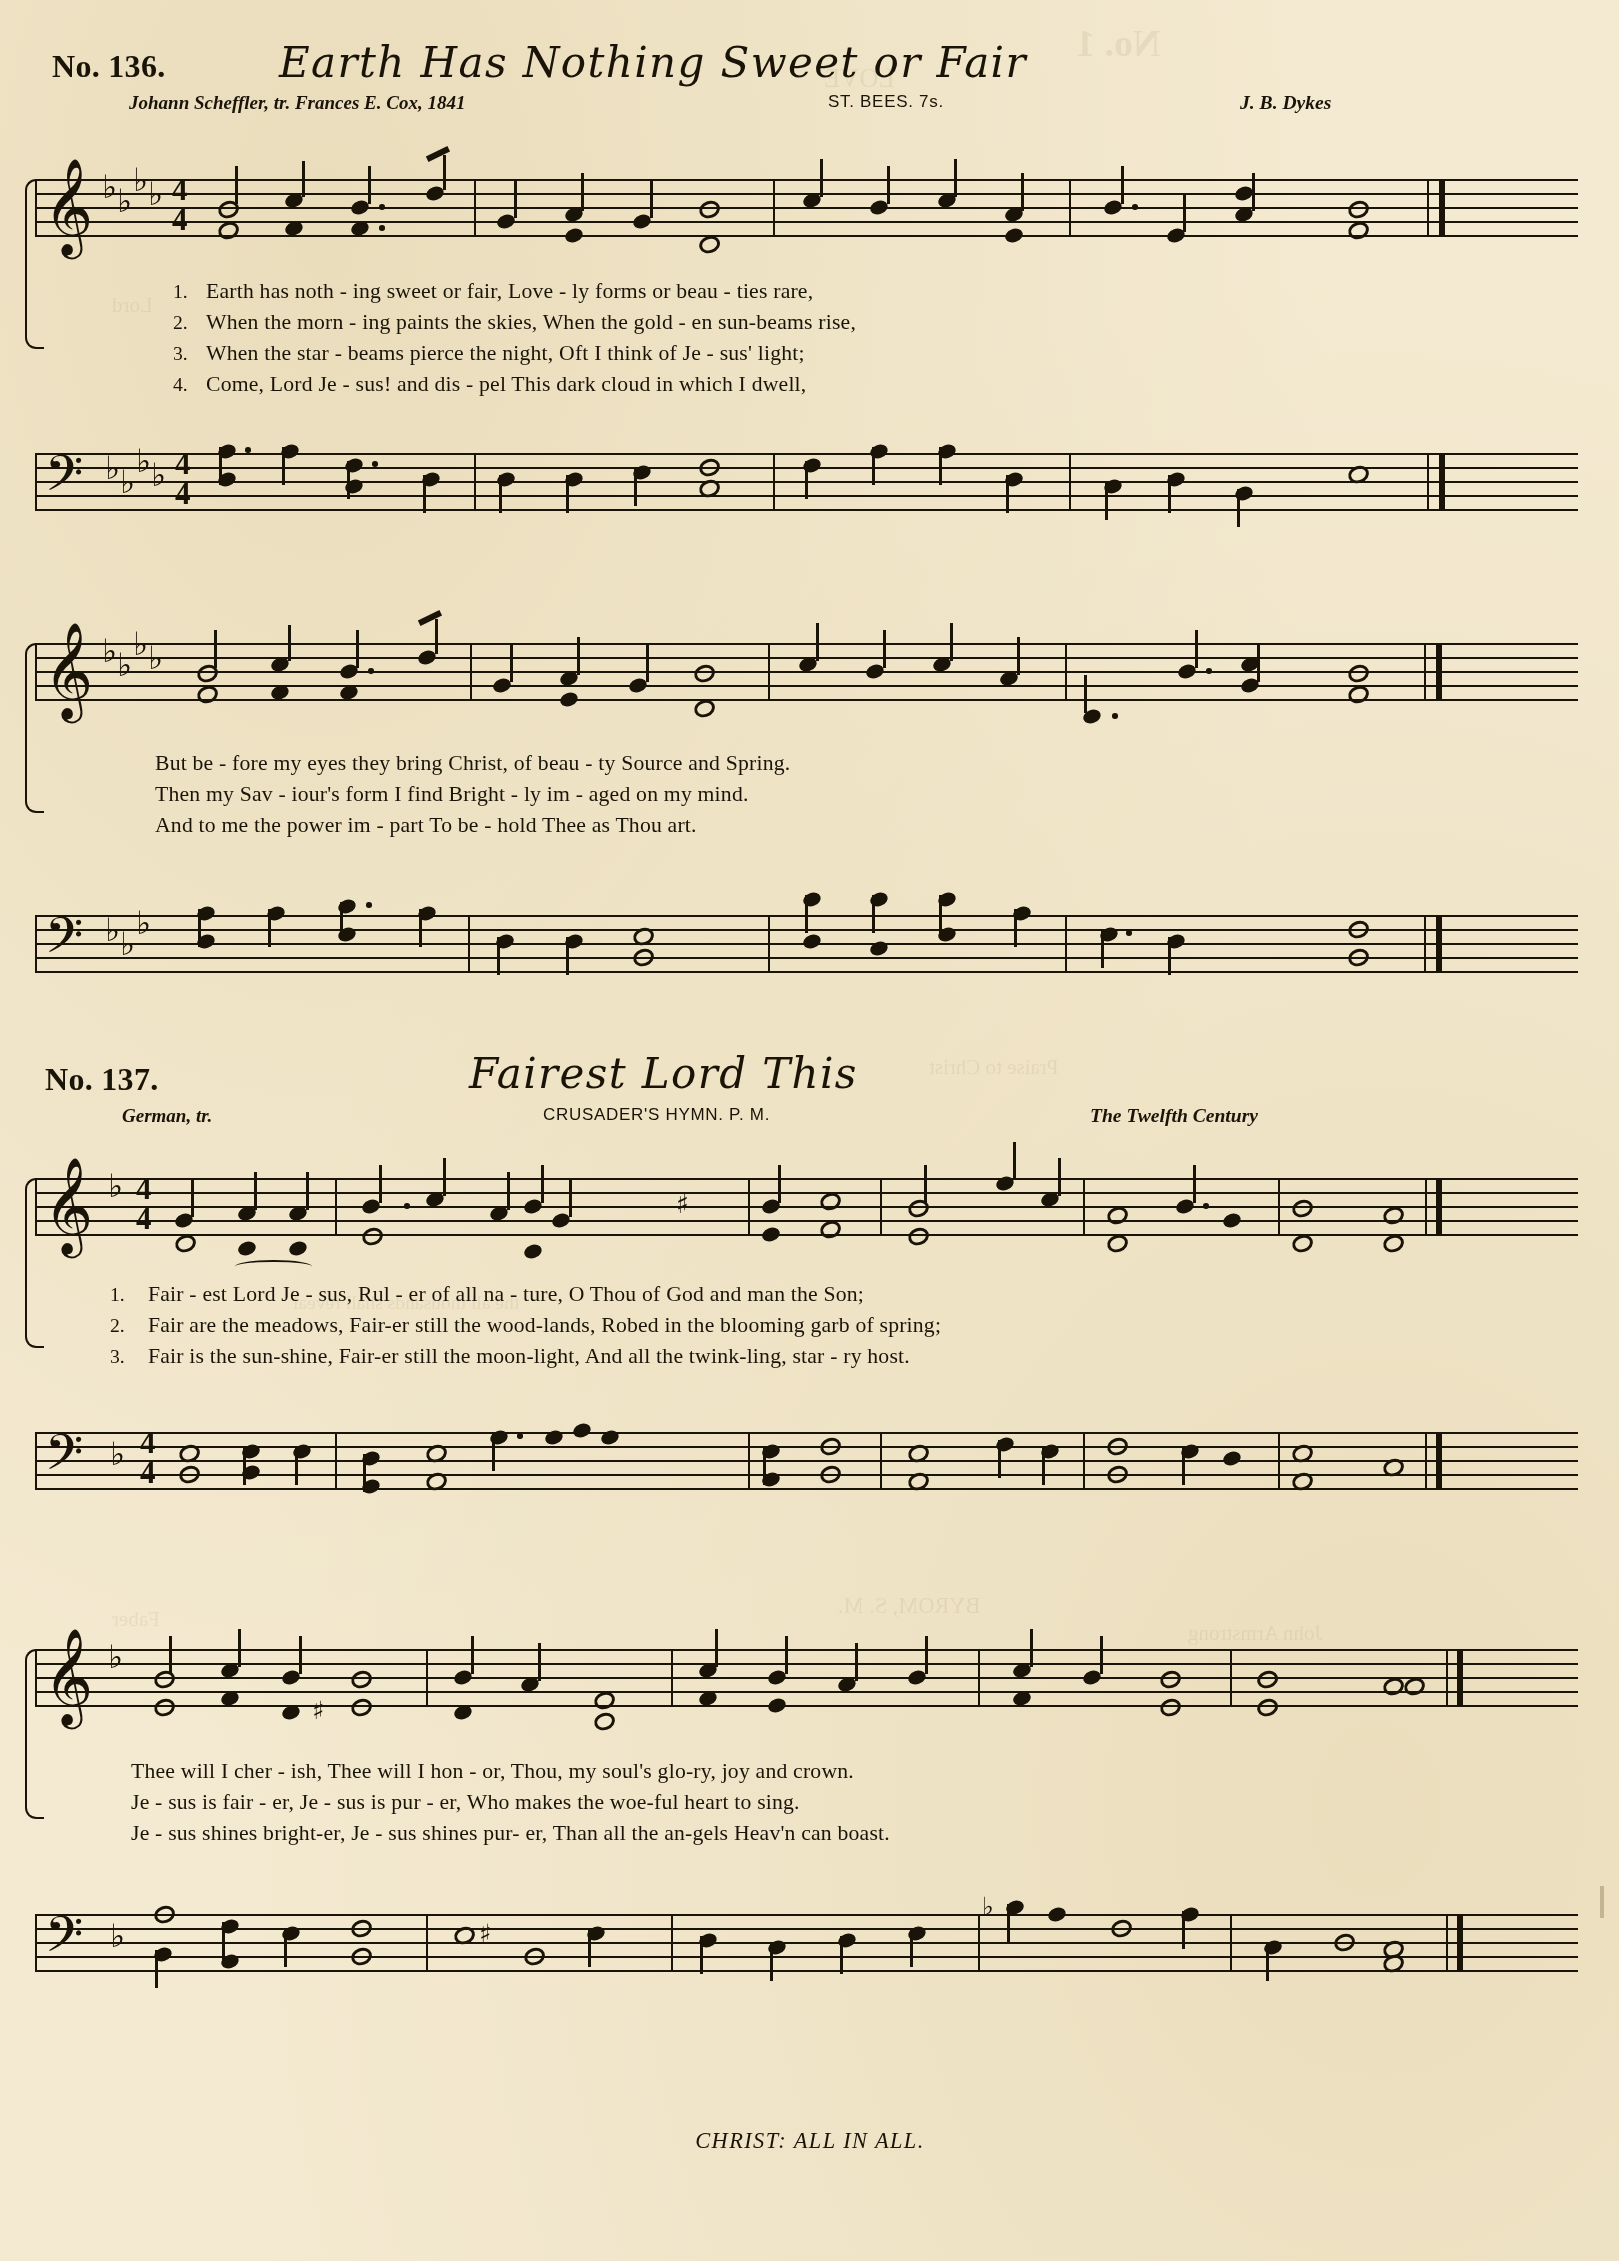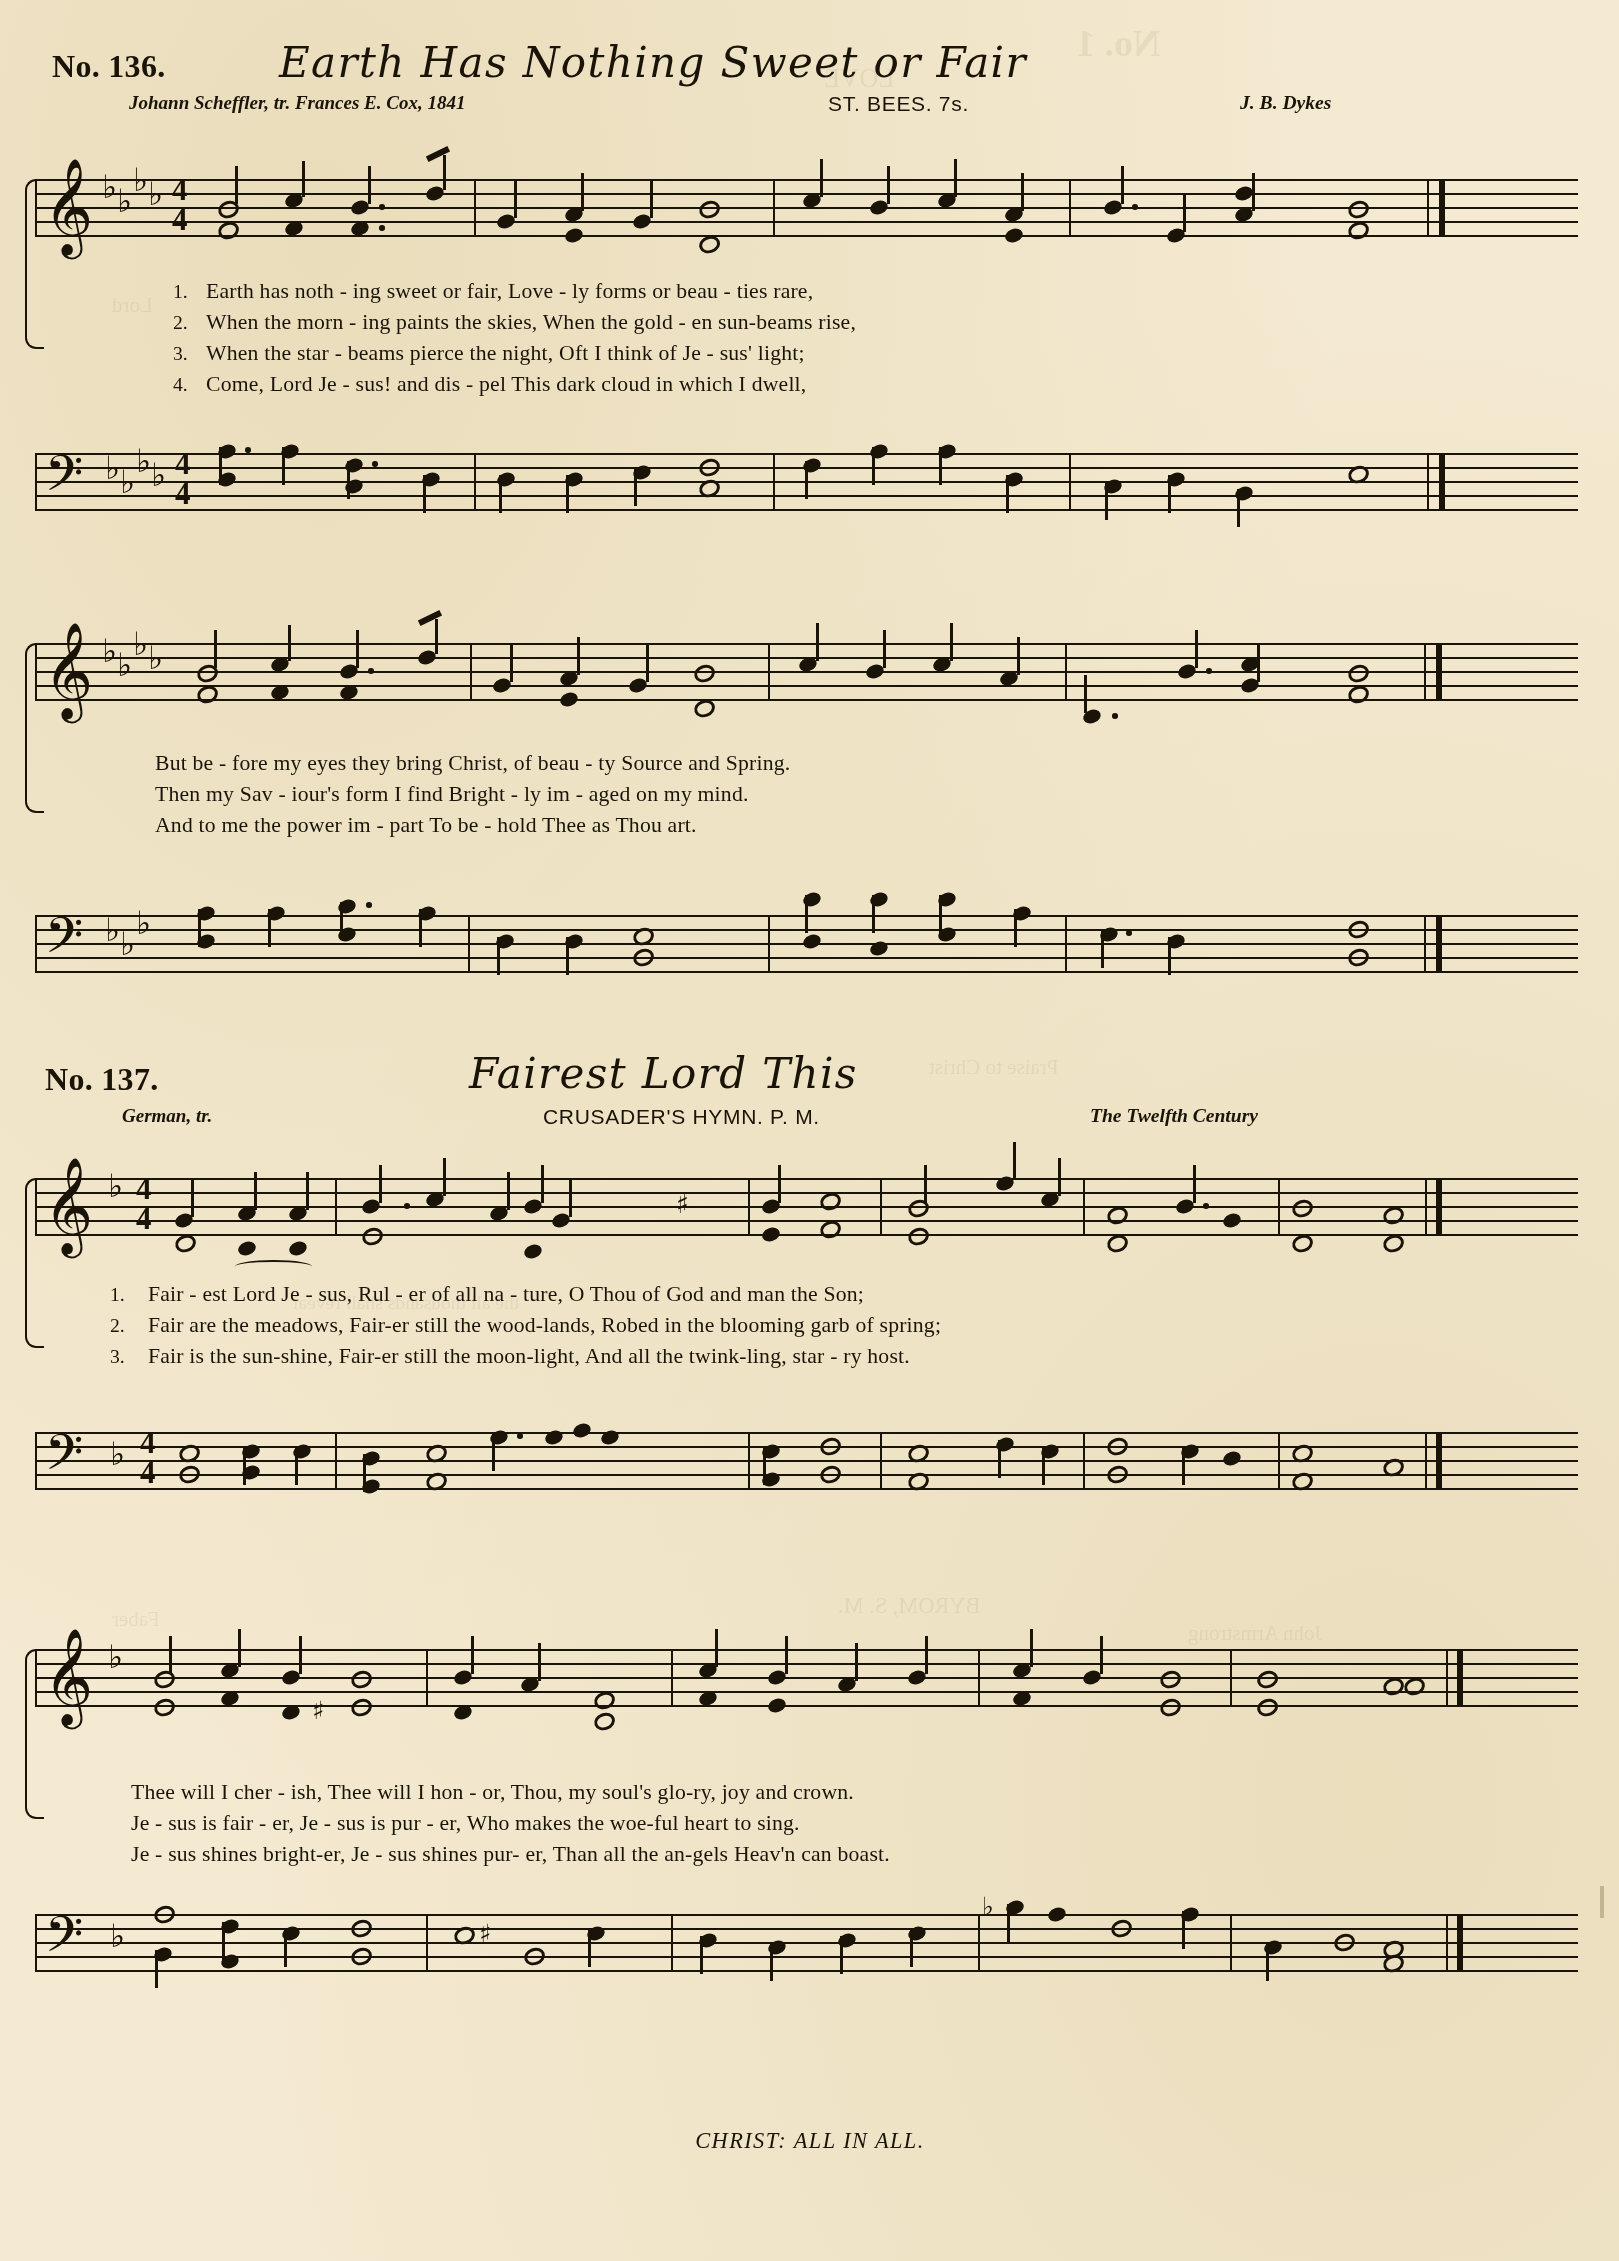--- a/index.html
+++ b/index.html
@@ -63,21 +63,21 @@
   .credit-left {
     position: absolute;
     font-style: italic;
     font-family: "Liberation Serif", serif;
     font-weight: bold;
     font-size: 19px;
   }
   .credit-center {
     position: absolute;
     font-family: "Liberation Sans", sans-serif;
-    font-size: 21px;
+    font-size: 17px;
     letter-spacing: 0.7px;
   }
   .credit-right {
     position: absolute;
     font-style: italic;
     font-weight: bold;
     font-size: 19.6px;
   }
 
   
@@ -766,21 +766,21 @@
 
         <div class="note hollow" style="left:1222px; top:22.4px;"></div>
         <div class="note hollow" style="left:1222px; top:50px;"></div>
         <div class="note hollow" style="left:1348px; top:29px;"></div>
         <div class="note hollow" style="left:1369px; top:29px;"></div>
         <div class="barline" style="left:1411px;"></div>
         <div class="barline thick" style="left:1422px;"></div>
       </div>
     </div>
 
-    <div class="lyrics" style="top:736px;text-align:right;">
+    <div class="lyrics" style="top:715px;text-align:right;">
       <div class="lyric-line">
         <span class="lyric-text" style="left:131px;">Thee will I      cher - ish, Thee will  I     hon - or,   Thou, my soul's glo-ry,  joy  and crown.</span>
       </div>
       <div class="lyric-line">
         <span class="lyric-text" style="left:131px;">Je - sus  is     fair - er,  Je - sus  is    pur - er,   Who makes the woe-ful heart  to   sing.</span>
       </div>
       <div class="lyric-line">
         <span class="lyric-text" style="left:131px;">Je - sus shines bright-er,  Je - sus shines pur- er,  Than  all   the  an-gels Heav'n can boast.</span>
       </div>
     </div>

